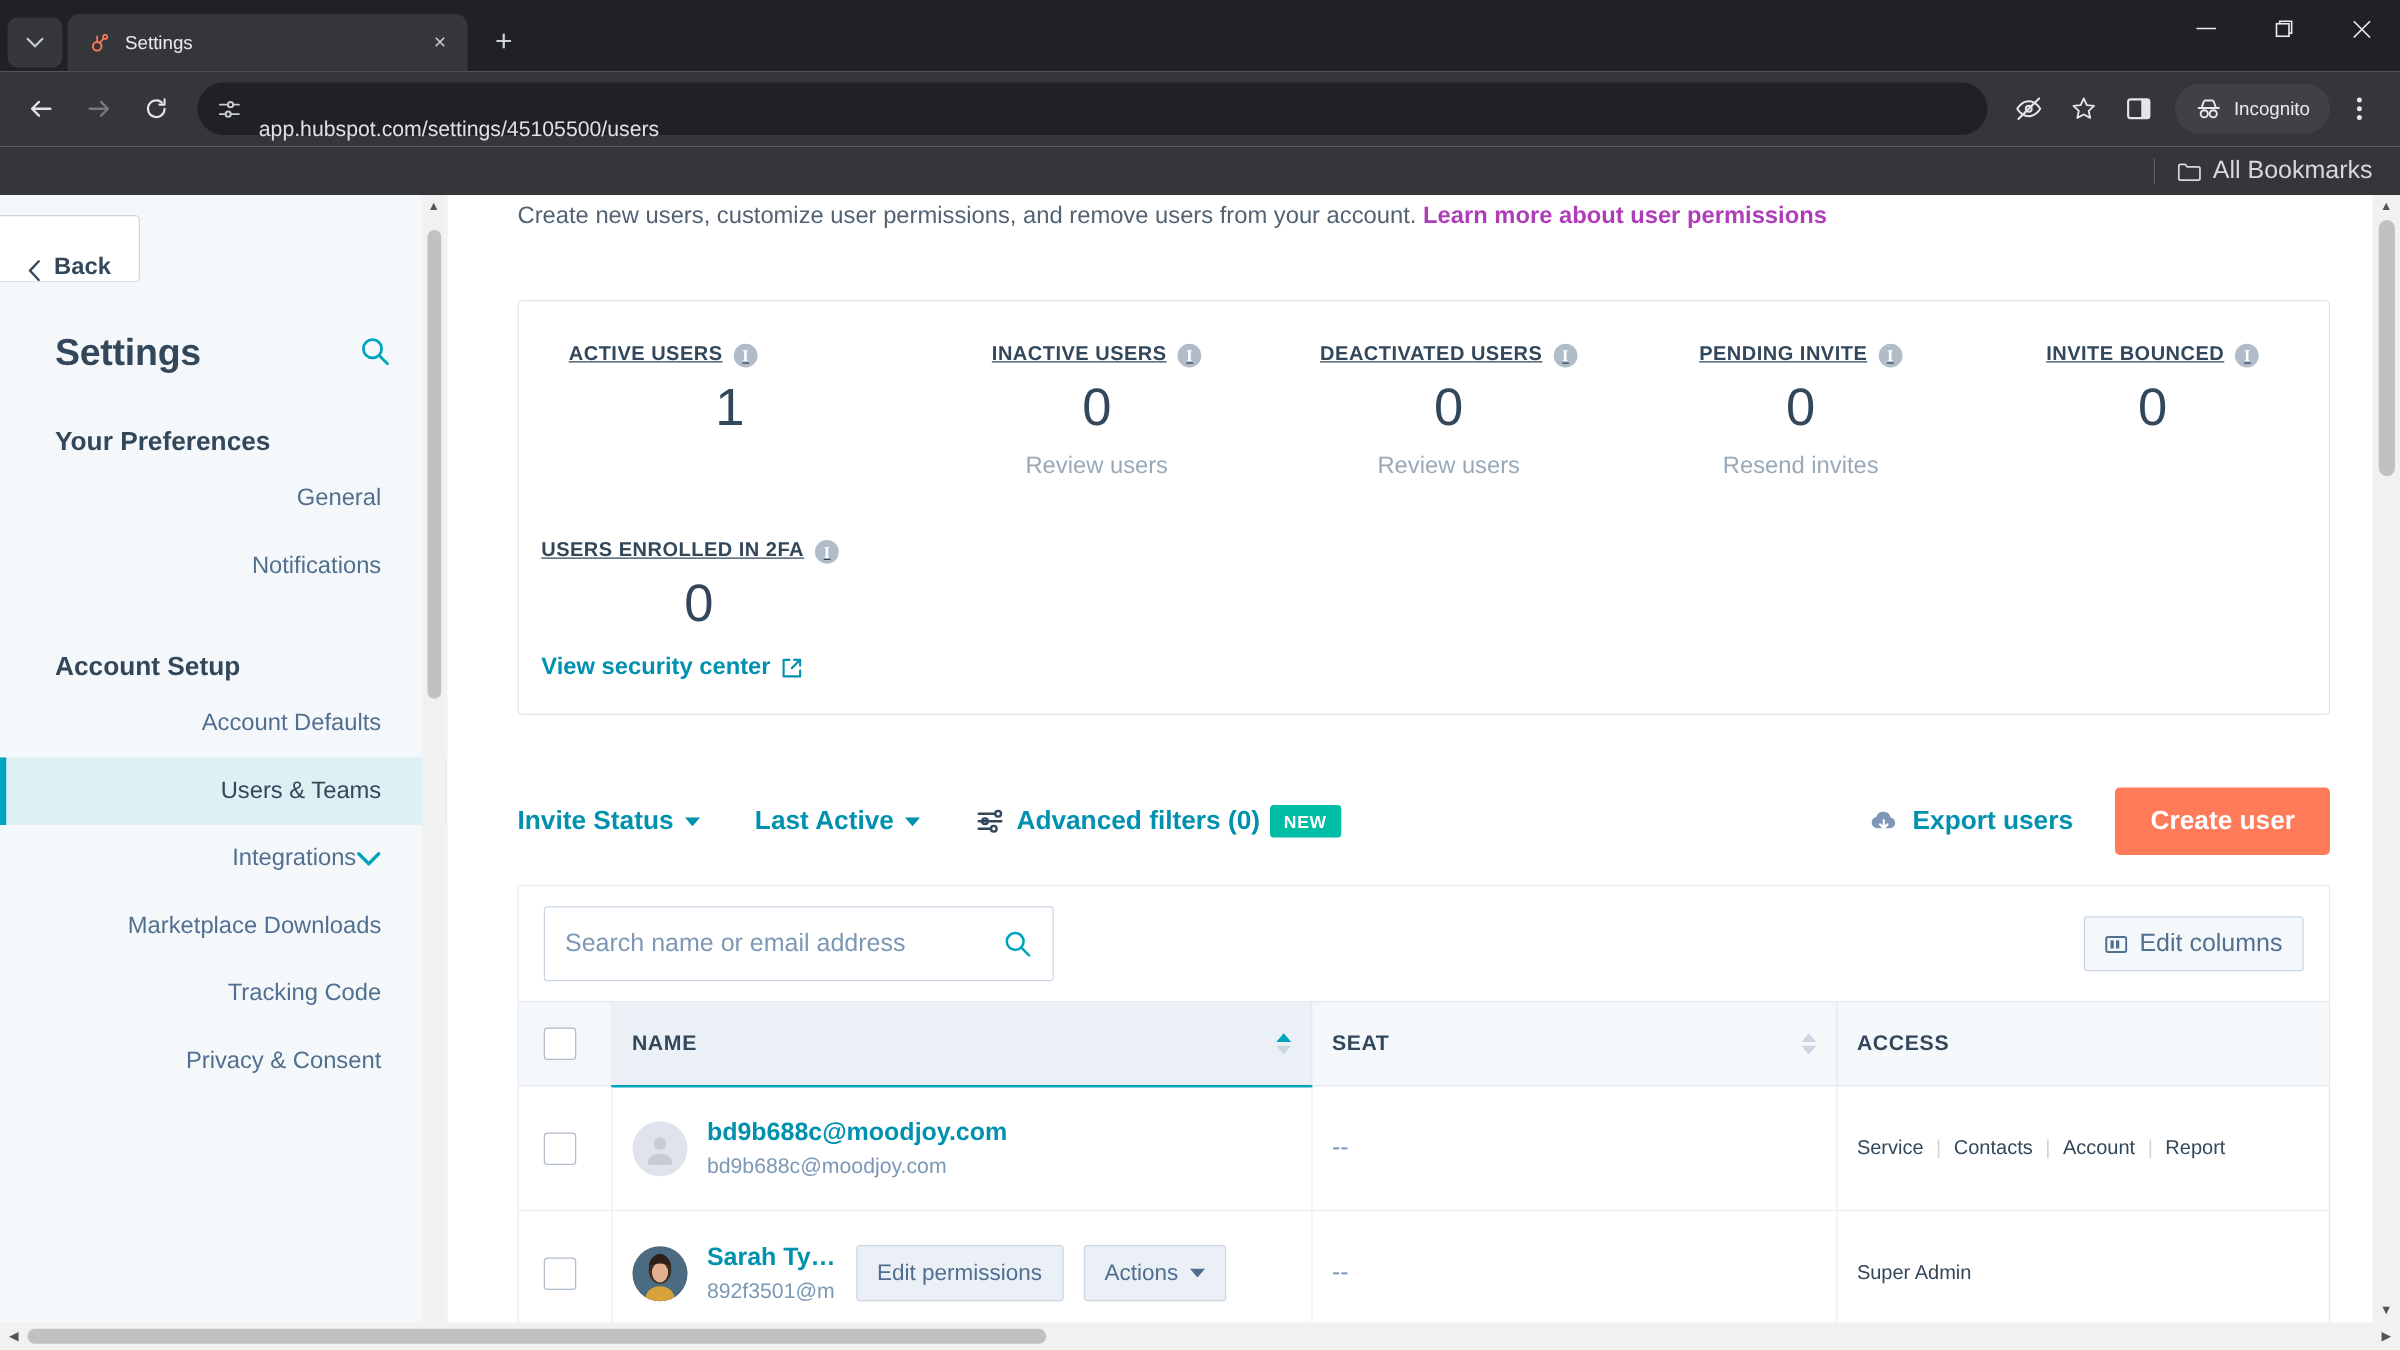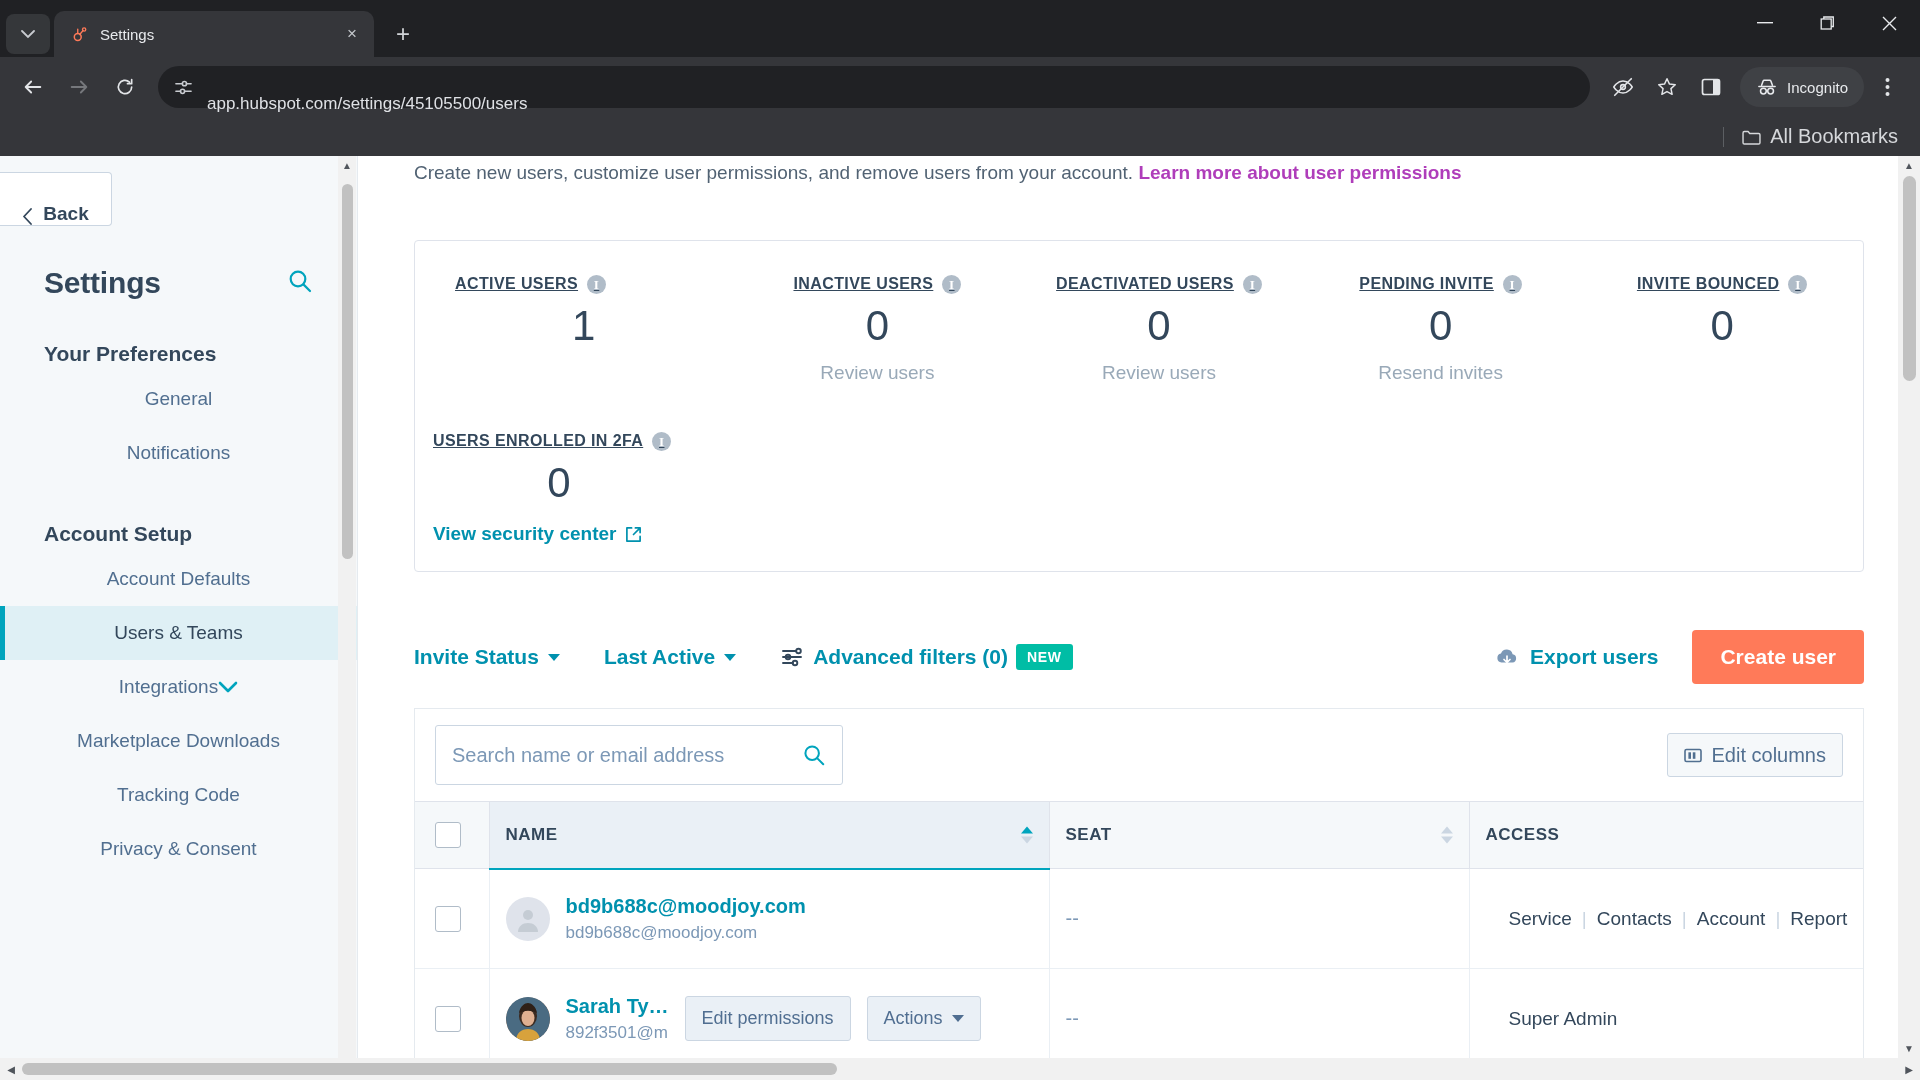--- a/index.html
+++ b/index.html
@@ -95,21 +95,21 @@
     display: flex; align-items: center; justify-content: space-between;
     padding: 40px 44px 0 44px;
   }
   .side-title { font-size: 30px; font-weight: 700; color: #33475b; letter-spacing: -0.2px; }
   .side-search { color: #00a4bd; }
   .side-group { margin-top: 42px; }
   .side-group-hd {
     font-size: 21px; font-weight: 700; color: #33475b; padding: 0 44px 6px 44px;
   }
   .side-item {
-    height: 54px; display: flex; align-items: center; justify-content: center;
+    height: 54px; display: flex; align-items: center; justify-content: flex-end;
     padding: 0 52px; color: #516f90; font-size: 19px; position: relative;
   }
   .side-item.active {
     background: #dff0f5; color: #33475b;
   }
   .side-item.active::before {
     content: ""; position: absolute; left: 0; top: 0; bottom: 0; width: 5px; background: #00a4bd;
   }
   .side-scrollbar {
     position: absolute; right: 1px; top: 0; bottom: 0; width: 18px; background: #f1f1f1;
@@ -228,21 +228,21 @@
   }
   .avatar.photo { background: linear-gradient(160deg,#6d8fa8 0%, #8a6a52 45%, #3d5163 100%); }
   .name-primary { color: #0091ae; font-size: 20px; font-weight: 700; }
   .name-secondary { color: #7c98b6; font-size: 17px; margin-top: 5px; }
   .rowbtn {
     border: 1px solid #cbd6e2; background: #eaf0f6; border-radius: 3px;
     font-size: 18px; color: #506e91; padding: 11px 16px; display: inline-flex;
     align-items: center; gap: 9px;
   }
   .dash { color: #7c98b6; font-size: 20px; }
-  .access-list { display: flex; align-items: flex-start; gap: 10px; font-size: 19px; color: #33475b; white-space: nowrap; margin-left: 23px;}
+  .access-list { display: flex; align-items: flex-start; gap: 10px; font-size: 16px; color: #33475b; white-space: nowrap;}
   .access-list .div { color: #cbd6e2; }
 
   
   .hscroll {
     position: absolute; left: 0; right: 22px; bottom: 0; height: 22px; background: #f1f1f1;
     display: flex; align-items: center;
   }
   .hscroll .arrowl, .hscroll .arrowr { width: 20px; text-align: center; color: #50555c; font-size: 10px; }
   .hscroll .track { flex: 1; position: relative; height: 100%; }
   .hscroll .thumb { position: absolute; left: 2px; top: 5px; height: 12px; width: 420px; background: #c1c1c1; border-radius: 6px; }

